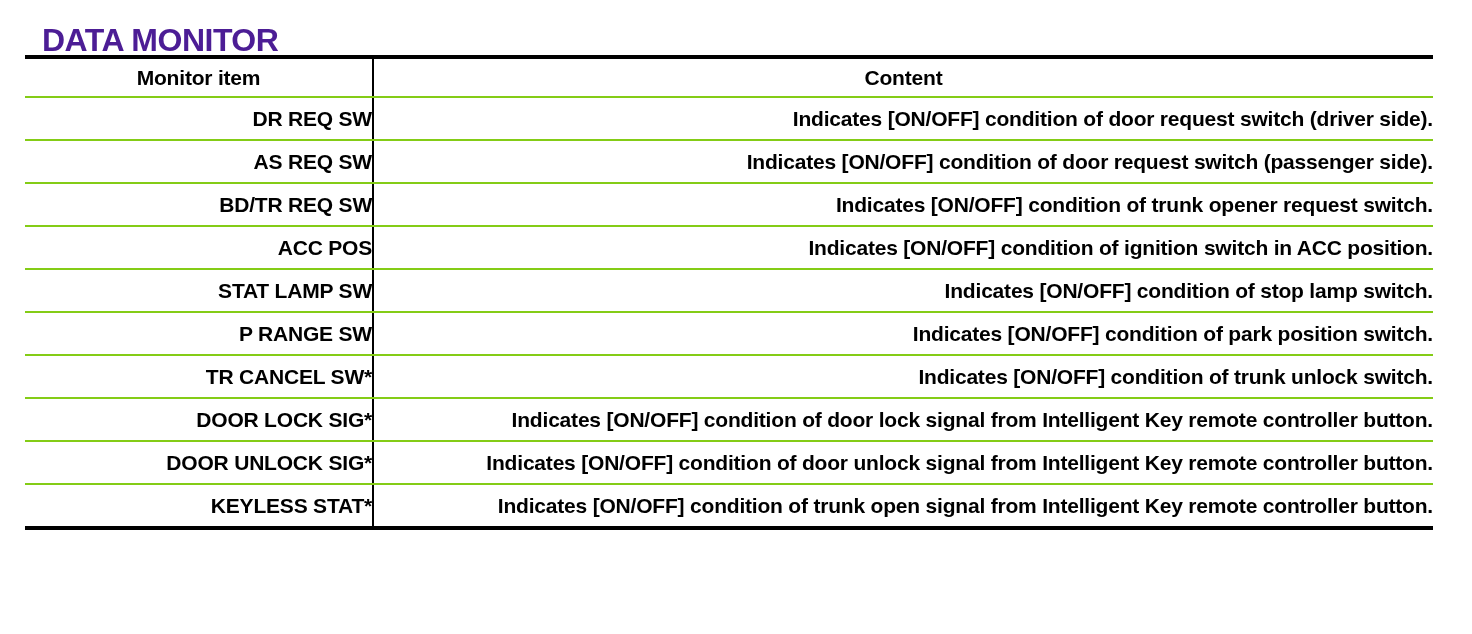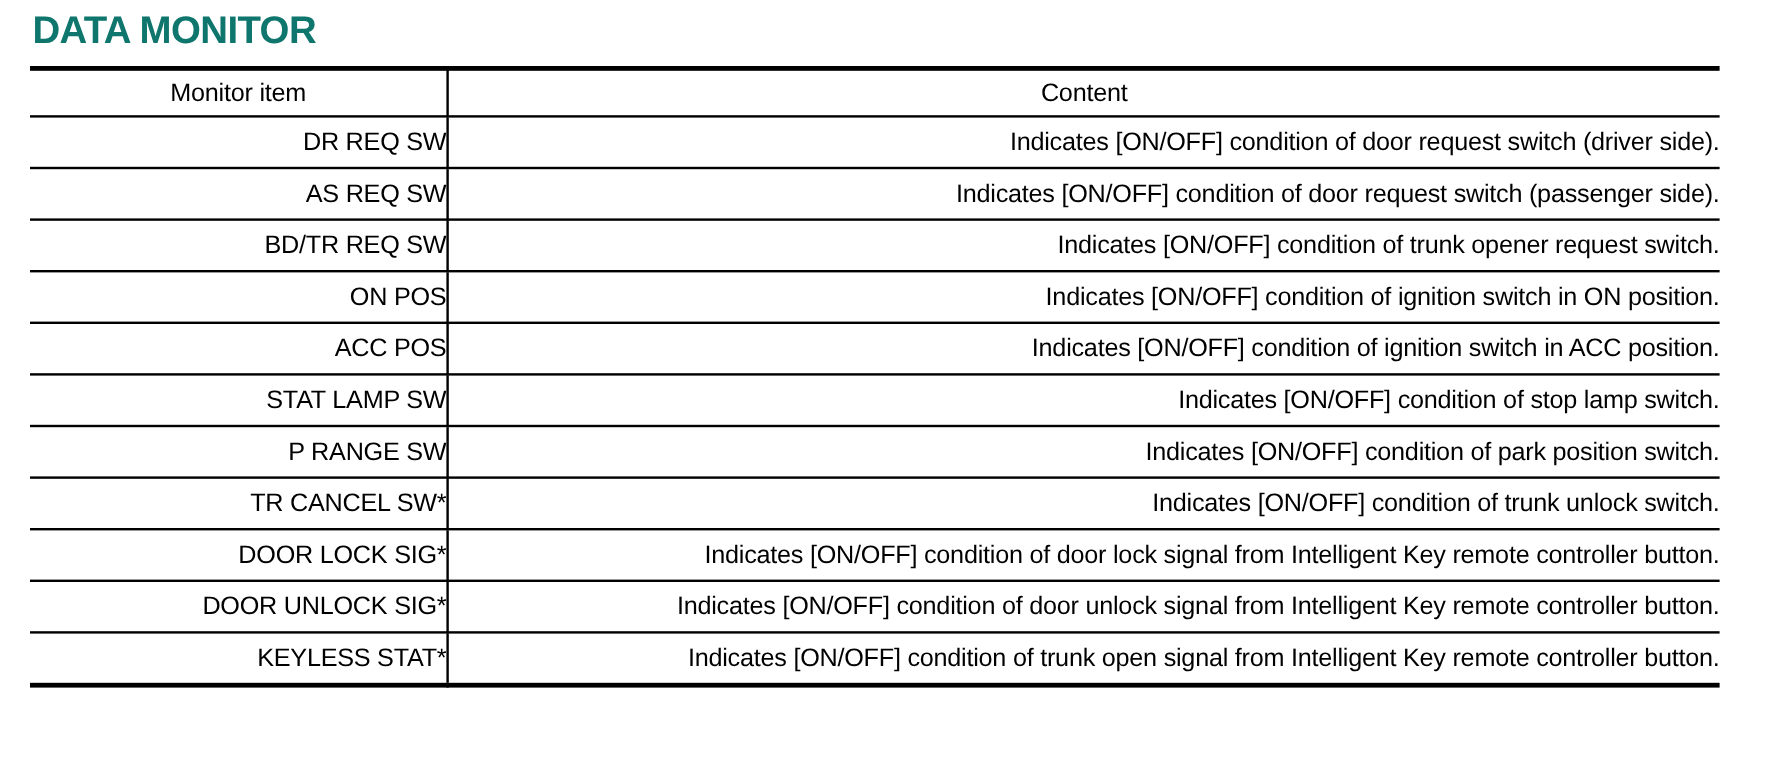--- a/index.html
+++ b/index.html
@@ -13,43 +13,43 @@
     height: 634px;
     background: #ffffff;
     font-family: "Liberation Sans", sans-serif;
     color: #000000;
     overflow: hidden;
   }
   .page-title {
     position: absolute;
     left: 26px;
     top: 6px;
-    margin: 1px;
+    margin: 16px;
     font-size: 32px;
     font-weight: bold;
     letter-spacing: -0.5px;
-    color: #0f766e;
+    color: #4c1d95;
   }
   table.data-table {
     position: absolute;
     left: 25px;
     top: 55px;
     width: 1408px;
     border-collapse: collapse;
     table-layout: fixed;
     border-top: 4px solid #000000;
     border-bottom: 4px solid #000000;
   }
   table.data-table col.col-item    { width: 348px; }
   table.data-table col.col-content { width: 1060px; }
   table.data-table th,
   table.data-table td {
-    border-bottom: 2px solid #000000;
+    border-bottom: 2px solid #84cc16;
     font-size: 21px;
-    font-weight: normal;
+    font-weight: bold;
     letter-spacing: -0.2px;
     color: #000000;
     vertical-align: middle;
     padding: 0;
     overflow: hidden;
     white-space: nowrap;
   }
   table.data-table th {
     height: 37px;
     text-align: center;
@@ -92,24 +92,20 @@
   <tr>
     <td class="cell-item">AS REQ SW</td>
     <td class="cell-content">Indicates [ON/OFF] condition of door request switch (passenger side).</td>
   </tr>
 
   <tr>
     <td class="cell-item">BD/TR REQ SW</td>
     <td class="cell-content">Indicates [ON/OFF] condition of trunk opener request switch.</td>
   </tr>
 
-  <tr>
-    <td class="cell-item">ON POS</td>
-    <td class="cell-content">Indicates [ON/OFF] condition of ignition switch in ON position.</td>
-  </tr>
 
   <tr>
     <td class="cell-item">ACC POS</td>
     <td class="cell-content">Indicates [ON/OFF] condition of ignition switch in ACC position.</td>
   </tr>
 
 
   <tr>
     <td class="cell-item">STAT LAMP SW</td>
     <td class="cell-content">Indicates [ON/OFF] condition of stop lamp switch.</td>

